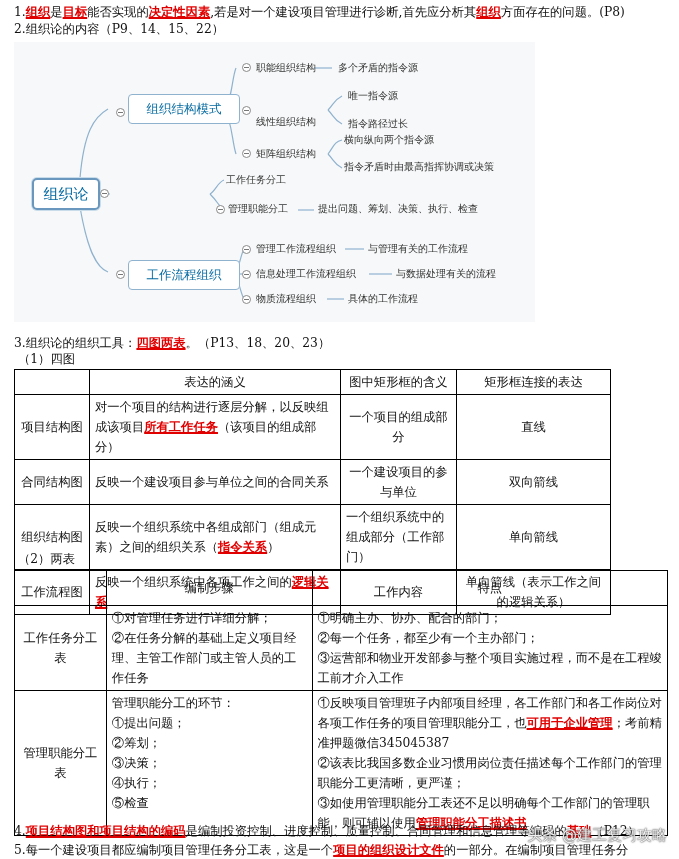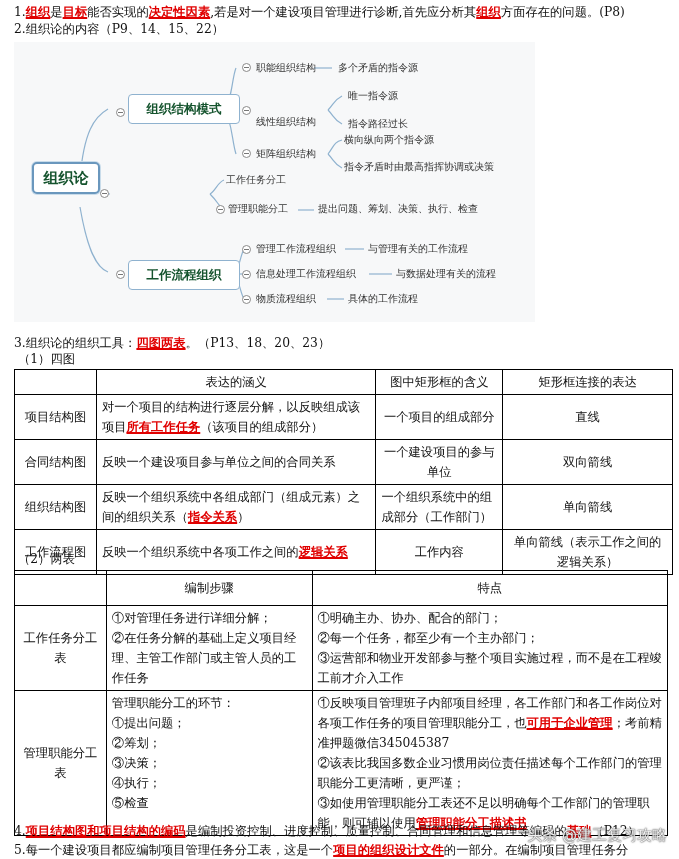--- a/index.html
+++ b/index.html
@@ -7,21 +7,21 @@
          font-family:"DejaVu Serif","Liberation Serif",serif; color:#111; font-size:12px; }
   .line { position:absolute; left:14px; white-space:nowrap; font-size:12.3px; line-height:19px; }
   .hl { color:#e00000; font-weight:bold; text-decoration:underline; text-decoration-thickness:2px; }
   
   .mindmap { position:absolute; left:14px; top:42px; width:521px; height:280px; background:#f7f8f9; }
   .mm-svg { position:absolute; left:0; top:0; }
   .mm-node { position:absolute; font-family:"DejaVu Sans","Liberation Sans",sans-serif; color:#333;
              white-space:nowrap; font-size:10px; }
   .mm-box { position:absolute; border:1px solid #8fb2cf; border-radius:4px; background:#fff;
             display:flex; align-items:center; justify-content:center;
-            font-family:"DejaVu Sans","Liberation Sans",sans-serif; color:#14532d; font-size:12.5px;font-weight:bold; }
+            font-family:"DejaVu Sans","Liberation Sans",sans-serif; color:#0369a1; font-size:12.5px; }
   .mm-root { border:2px solid #6a97bd; border-radius:5px; font-size:15px; box-shadow:0 0 0 1px #c9dcea; }
   .mm-collapse { position:absolute; width:9px; height:9px; border:1px solid #8a8a8a; border-radius:50%;
                  background:#fff; box-sizing:border-box; }
   .mm-collapse::after { content:""; position:absolute; left:1px; right:1px; top:3px; height:1px; background:#777; }
   
   table.doc { position:absolute; border-collapse:collapse; font-size:12.3px; }
   table.doc td { border:1px solid #000; padding:2px 5px; line-height:20px; vertical-align:middle; }
   .c { text-align:center; }
   .sub { position:absolute; left:18px; font-size:12.3px; white-space:nowrap; }
   .watermark { position:absolute; right:12px; bottom:14px; font-family:"DejaVu Sans","Liberation Sans",sans-serif;
@@ -62,21 +62,21 @@
 
       <path d="M220 232 C 226 226, 226 214, 230 207"></path>
       <path d="M220 232 L 230 232"></path>
       <path d="M220 232 C 226 240, 226 250, 230 257"></path>
       <path d="M331 207 L 350 207"></path>
       <path d="M355 232 L 378 232"></path>
       <path d="M313 257 L 330 257"></path>
     </g>
   </svg>
 
-  <div class="mm-box mm-root" style="left:18px;top:120px;width:64px;height:28px;">组织论</div>
+  <div class="mm-box mm-root" style="left:18px;top:136px;width:64px;height:28px;">组织论</div>
   <div class="mm-collapse" style="left:86px;top:147px;"></div>
 
   <div class="mm-collapse" style="left:102px;top:66px;"></div>
   <div class="mm-box" style="left:114px;top:52px;width:110px;height:28px;">组织结构模式</div>
   <div class="mm-collapse" style="left:228px;top:21px;"></div>
   <div class="mm-node" style="left:242px;top:19px;">职能组织结构</div>
   <div class="mm-node" style="left:324px;top:19px;text-align:right;">多个矛盾的指令源</div>
   <div class="mm-collapse" style="left:228px;top:64px;"></div>
   <div class="mm-node" style="left:242px;top:61px;margin-top:12px;">线性组织结构</div>
   <div class="mm-node" style="left:334px;top:47px;">唯一指令源</div>
@@ -102,21 +102,21 @@
   <div class="mm-collapse" style="left:228px;top:253px;"></div>
   <div class="mm-node" style="left:242px;top:250px;">物质流程组织</div>
   <div class="mm-node" style="left:334px;top:250px;">具体的工作流程</div>
 </div>
 
 <div class="line" style="top:333px;">
   <span>3.组织论的组织工具：</span><span class="hl">四图两表</span><span>。（P13、18、20、23）</span>
 </div>
 <div class="sub" style="top:351px;">（1）四图</div>
 
-<table class="doc" style="left:14px;top:369px;width:659px;">
+<table class="doc" style="left:14px;top:369px;width:597px;">
   <colgroup>
       <col style="width:82px">
       <col style="width:280px">
       <col style="width:127px">
       <col style="width:170px">
     </colgroup>
   <tbody>
       <tr>
     <td></td>
     <td class="c">表达的涵义</td>

